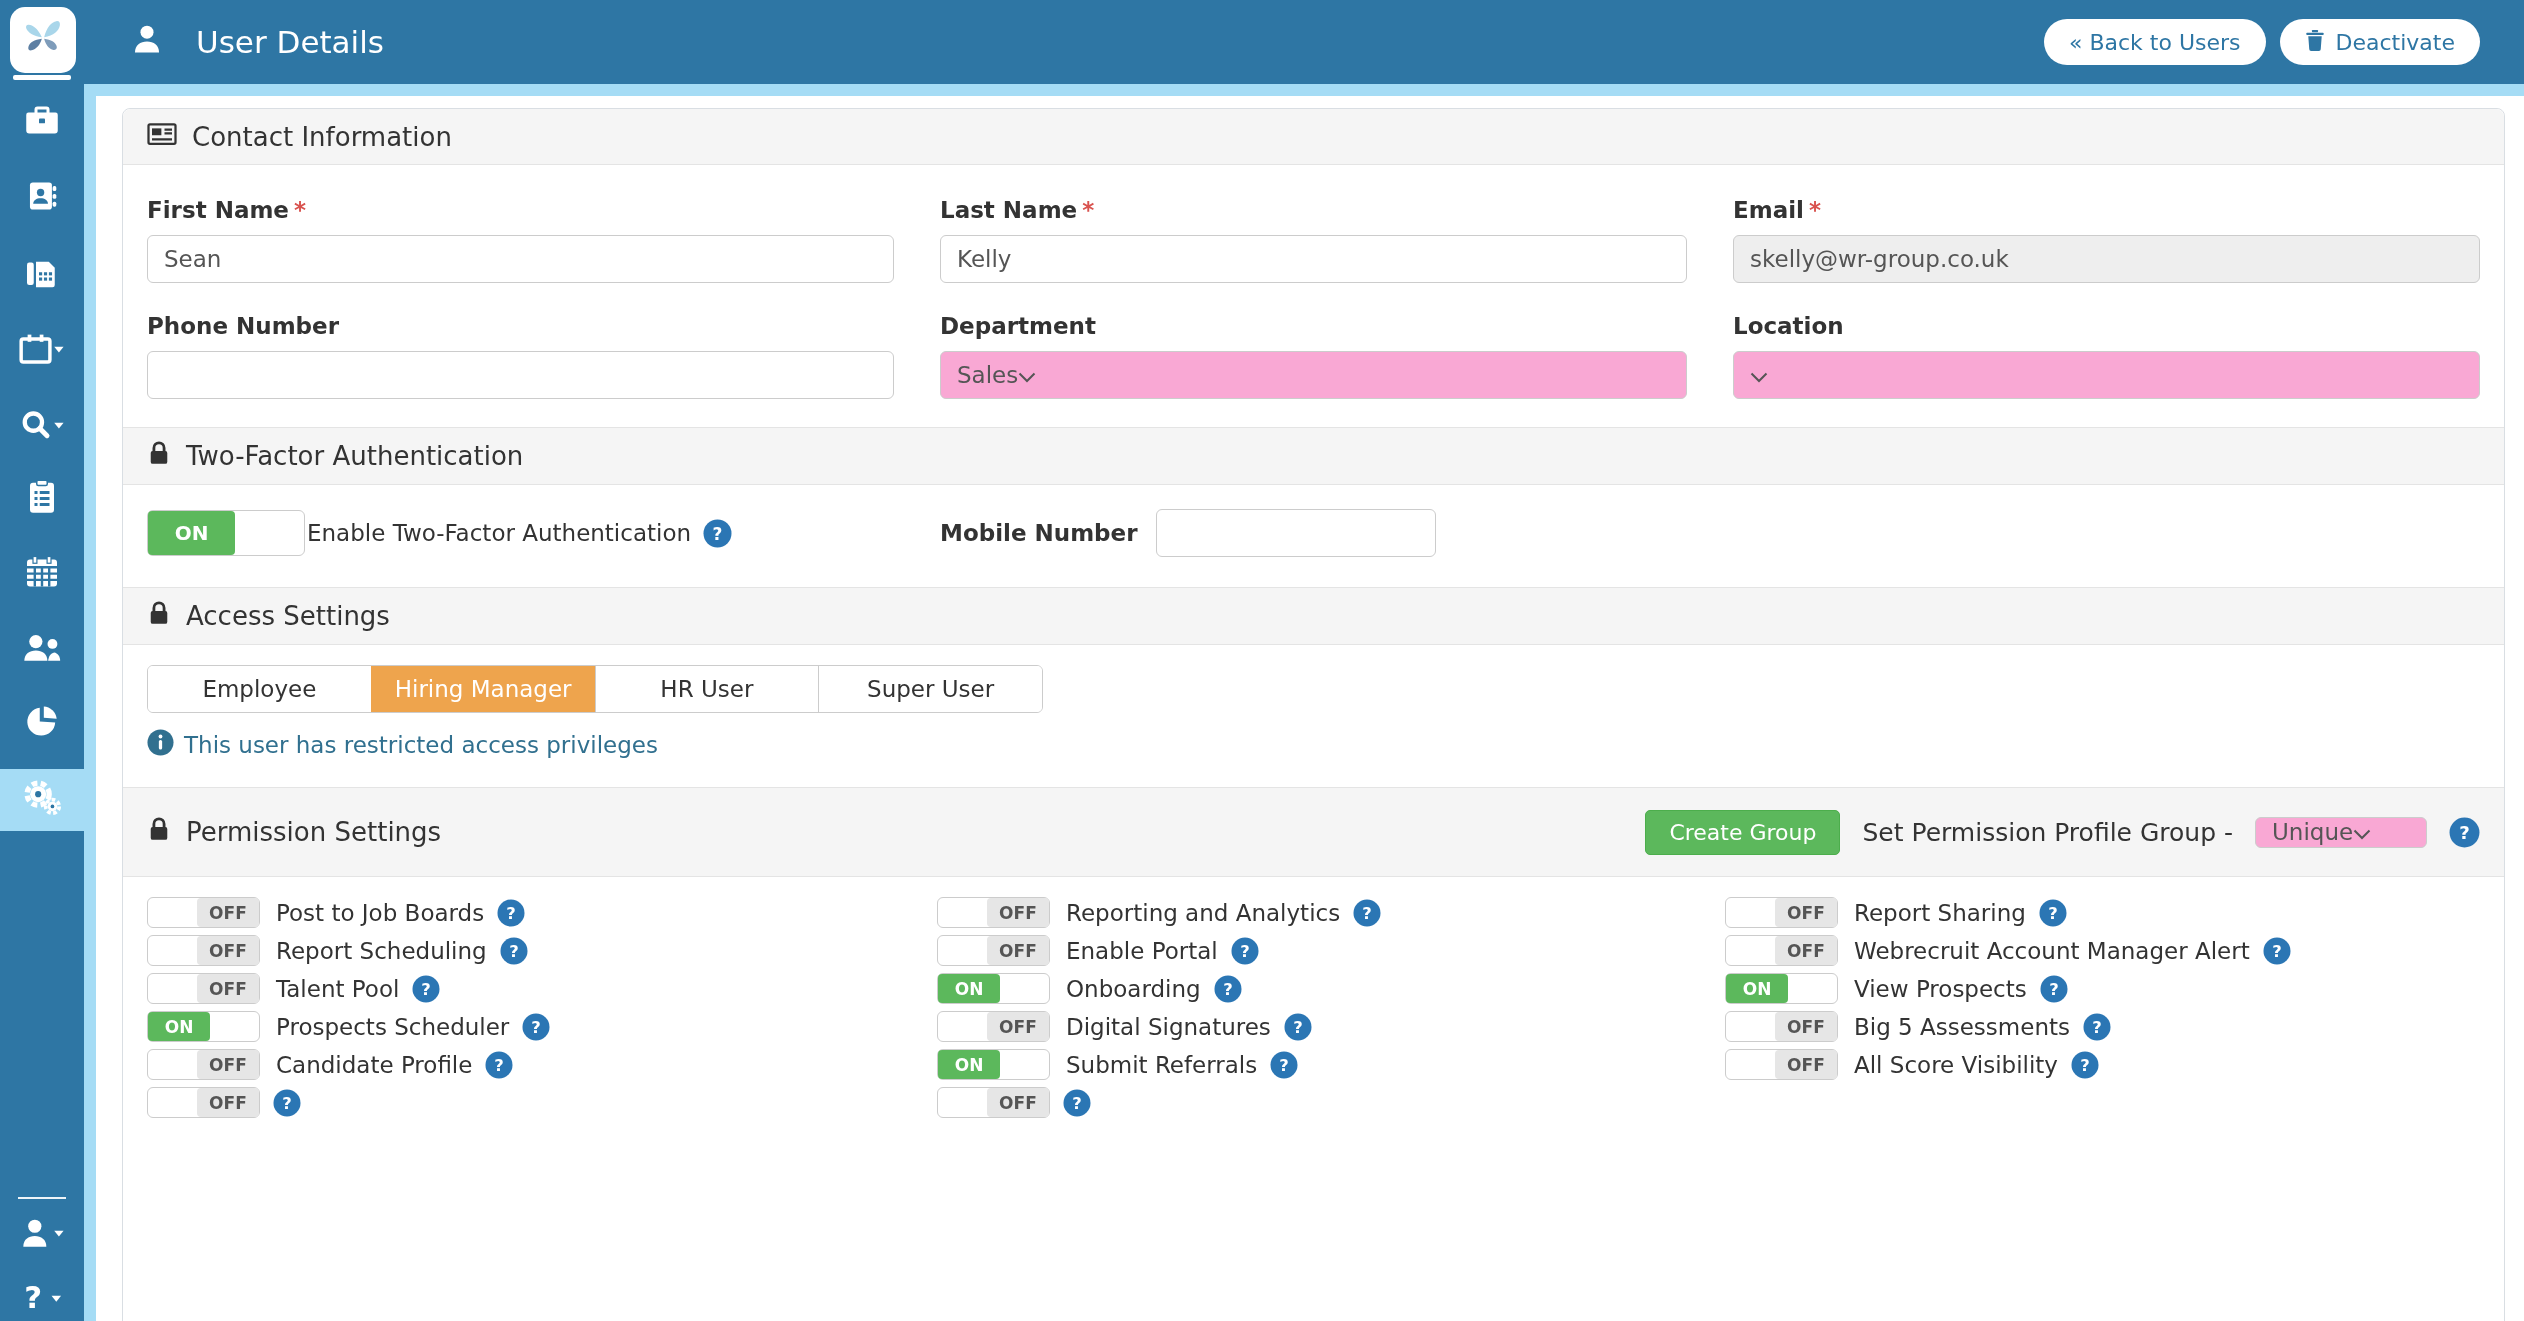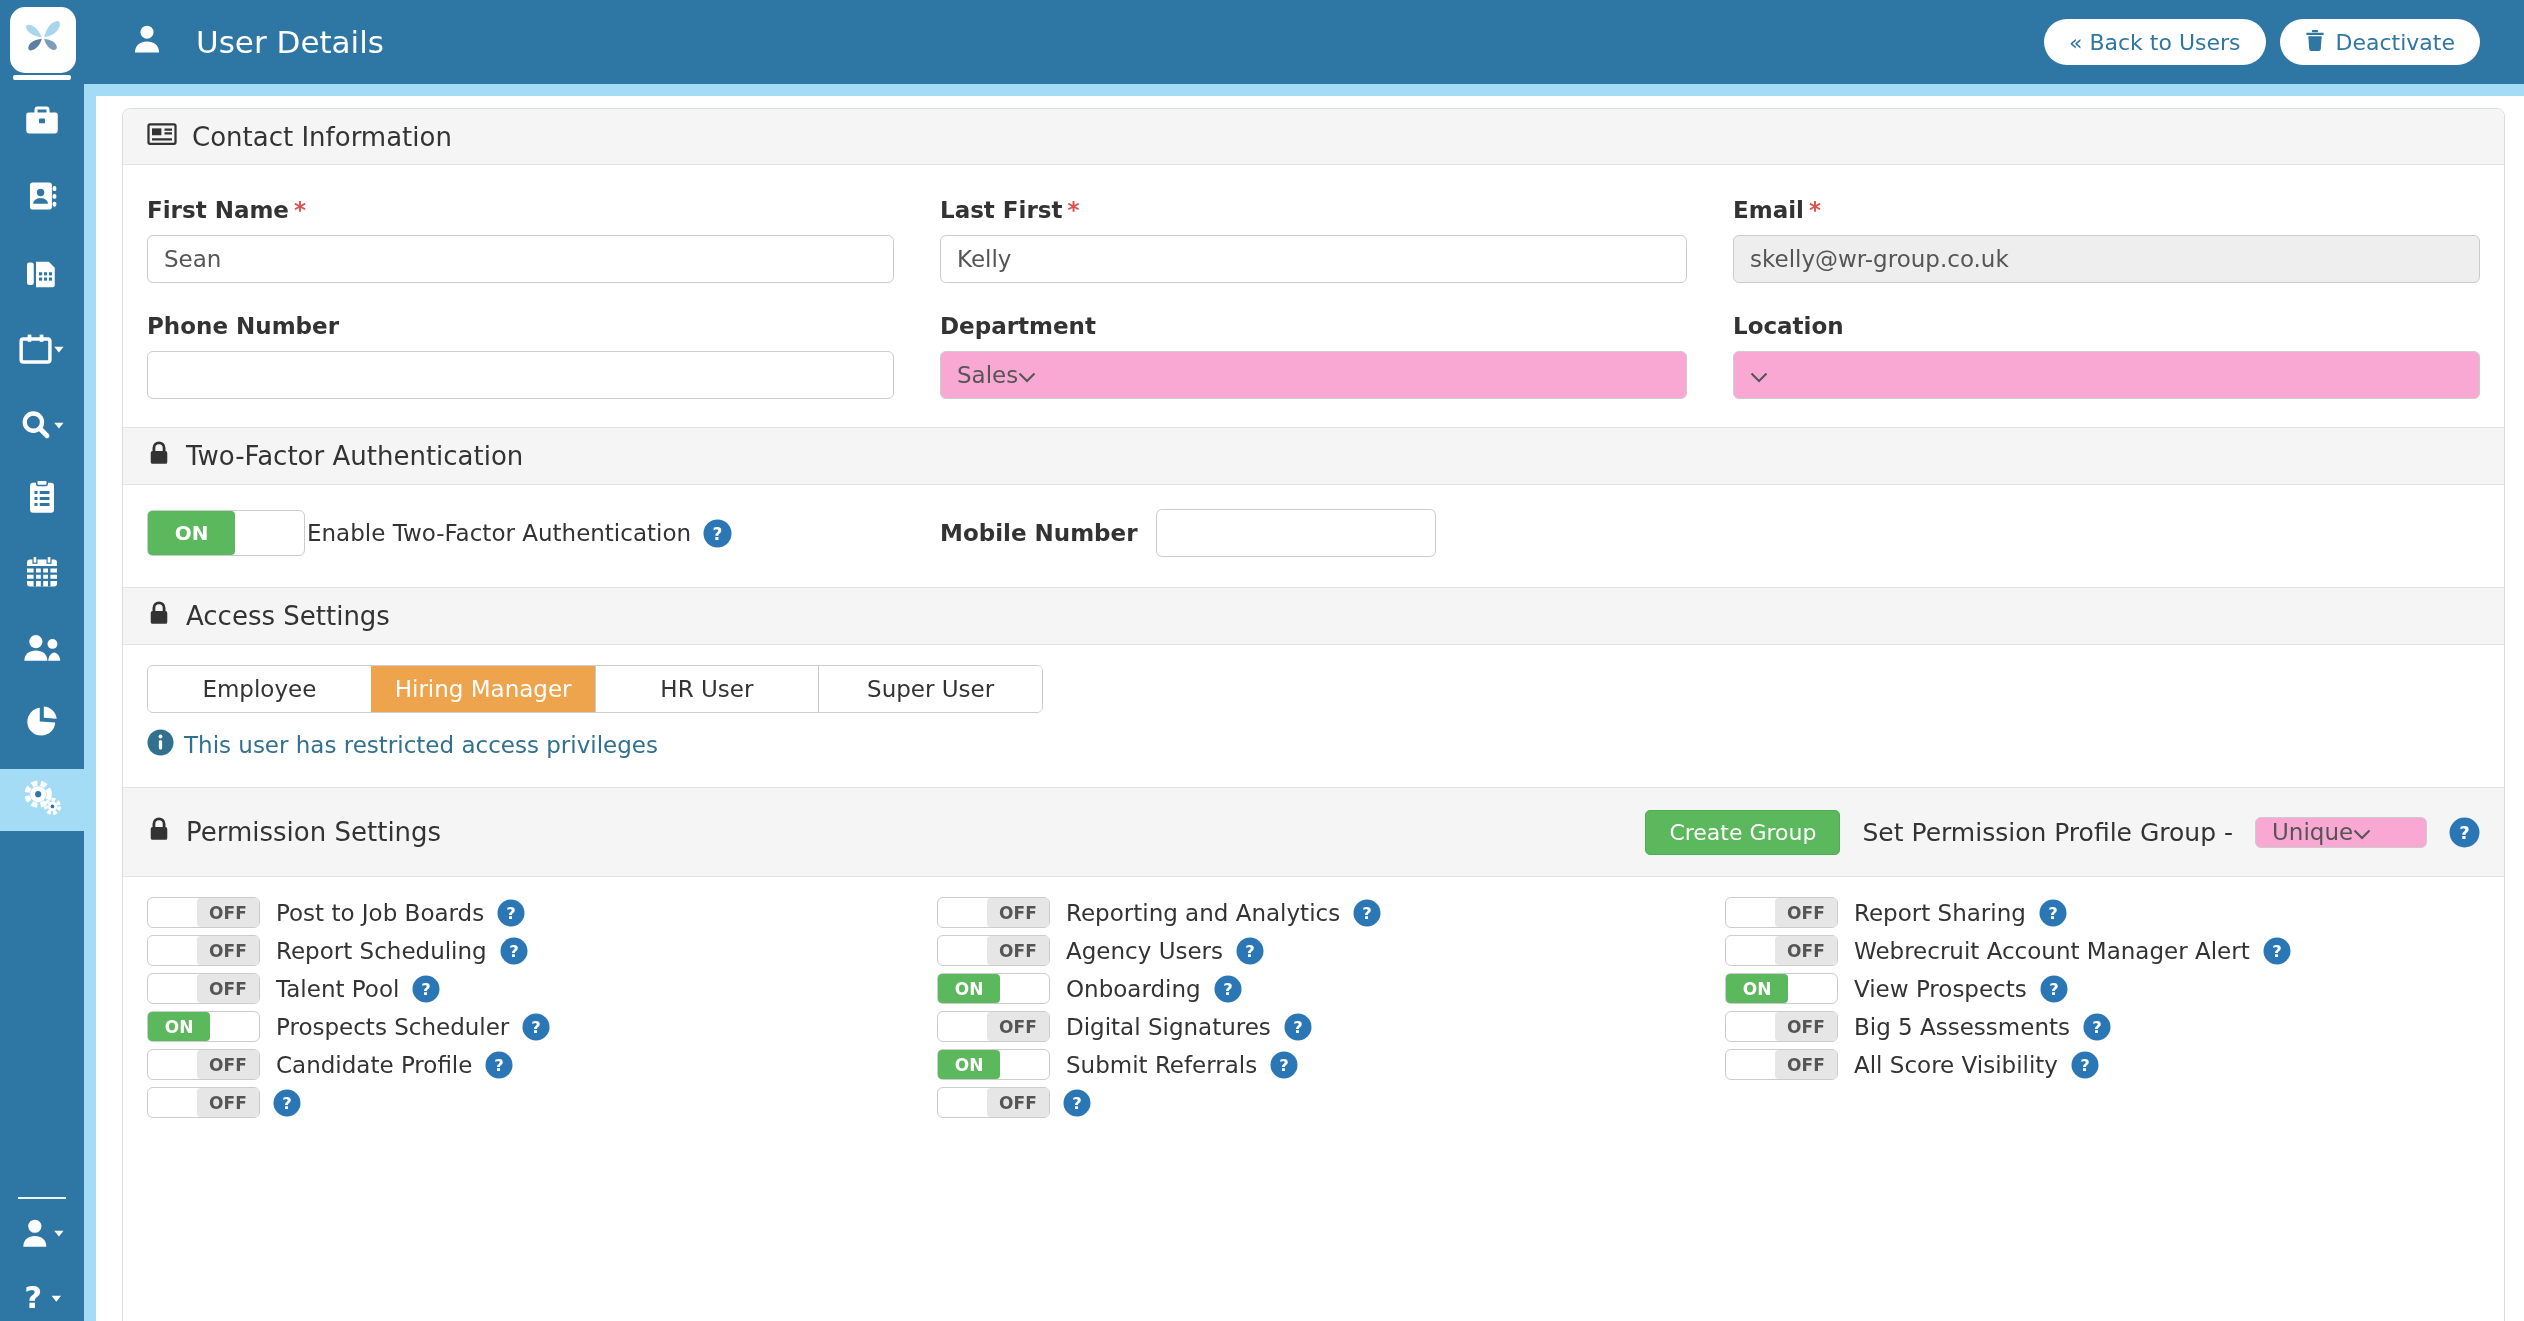--- a/index.html
+++ b/index.html
@@ -255,21 +255,21 @@
       <span>Contact Information</span>
     </div>
 
     <div class="section-pad">
       <div class="grid2">
         <div>
           <div class="lbl"><span>First Name</span><span class="req">*</span></div>
           <input class="inp" value="Sean" style="">
         </div>
         <div>
-          <div class="lbl"><span>Last First</span><span class="req">*</span></div>
+          <div class="lbl"><span>Last Name</span><span class="req">*</span></div>
           <input class="inp" value="Kelly" style="">
         </div>
         <div>
           <div class="lbl"><span>Email</span><span class="req">*</span></div>
           <input class="inp" disabled="" value="skelly@wr-group.co.uk" style="">
         </div>
         <div>
           <div class="lbl">Phone Number</div>
           <input class="inp" value="" style="">
         </div>
@@ -463,21 +463,21 @@
                 <circle cx="14.5" cy="14.5" r="14" fill="#2b76b4"></circle>
                 <text x="14.5" y="20.5" text-anchor="middle" font-size="17" font-weight="bold" fill="#fff" font-family="DejaVu Sans">?</text>
               </svg>
             </span>
           </div>
 
           <div class="prow">
             <span class="toggle sm off">
               <span class="t-text">OFF</span>
             </span>
-            <span class="plabel">Agency Users</span>
+            <span class="plabel">Enable Portal</span>
             <span class="help">
               <svg width="28" height="28" viewBox="0 0 29 29">
                 <circle cx="14.5" cy="14.5" r="14" fill="#2b76b4"></circle>
                 <text x="14.5" y="20.5" text-anchor="middle" font-size="17" font-weight="bold" fill="#fff" font-family="DejaVu Sans">?</text>
               </svg>
             </span>
           </div>
 
           <div class="prow">
             <span class="toggle sm on">

